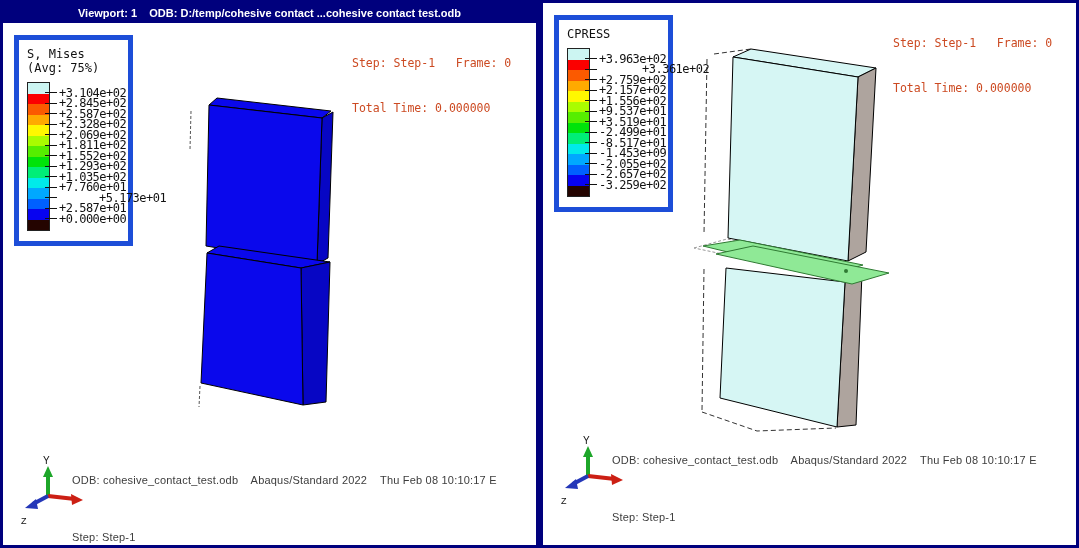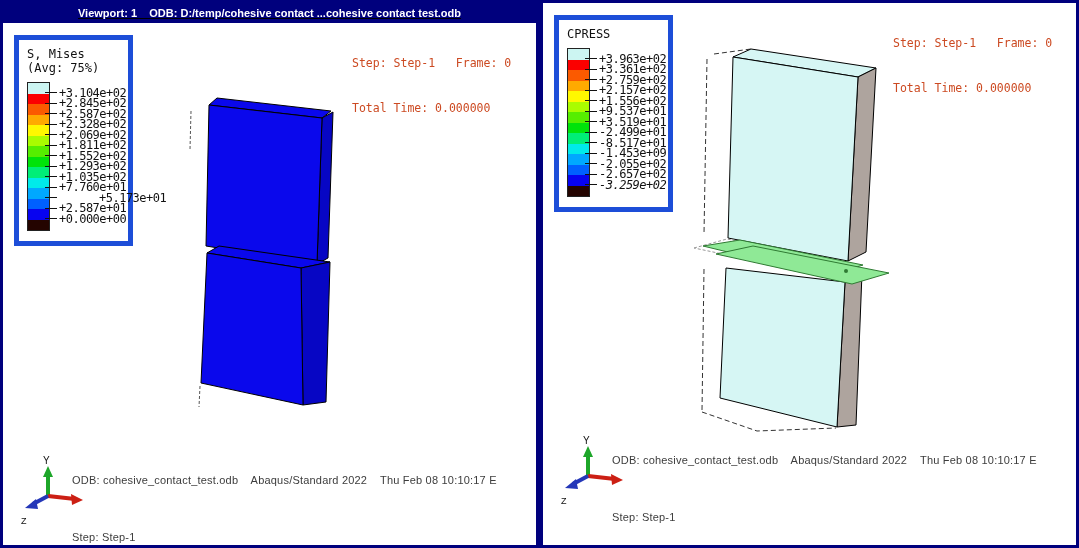--- a/index.html
+++ b/index.html
@@ -33,21 +33,21 @@
          color:var(--annotation_text);white-space:pre;z-index:2;letter-spacing:0.2px;}
   .annot .odb-line{margin-bottom:20px;}
   
   .triad{position:absolute;left:18px;top:423px;z-index:1;}
 </style>
 </head>
 <body>
 
 <div class="app">
 
-  <div class="viewport" style="left:0;text-decoration:underline;">
+  <div class="viewport" style="left:0;">
     <div class="titlebar">
       <span>Viewport: 1    ODB: D:/temp/cohesive contact ...cohesive contact test.odb</span>
     </div>
     <div class="content">
 
       <svg class="model-svg" width="533" height="522" viewBox="3 23 533 522">
 
         <path d="M191,111 L190,150" stroke="#555" stroke-width="1" stroke-dasharray="3,2" fill="none"></path>
         <path d="M200,386 L199,407" stroke="#555" stroke-width="1" stroke-dasharray="3,2" fill="none"></path>
 
@@ -206,21 +206,21 @@
               <div class="swatch" style="background: rgb(0, 168, 255);"></div>
               <div class="swatch" style="background: rgb(0, 96, 255);"></div>
               <div class="swatch" style="background: rgb(7, 3, 240);"></div>
               <div class="swatch" style="background: rgb(36, 4, 0);"></div>
             </div>
           <div class="values">
               <div class="lv" style="top: 4.5px;">
                 <i class="tick"></i>
                 <span>+3.963e+02</span>
               </div>
-              <div class="lv" style="top: 15px;">
+              <div class="lv" style="top: 15px; gap: 43px;">
                 <i class="tick"></i>
                 <span>+3.361e+02</span>
               </div>
               <div class="lv" style="top: 25.5px;">
                 <i class="tick"></i>
                 <span>+2.759e+02</span>
               </div>
               <div class="lv" style="top: 36px;">
                 <i class="tick"></i>
                 <span>+2.157e+02</span>
@@ -250,21 +250,21 @@
                 <span>-1.453e+09</span>
               </div>
               <div class="lv" style="top: 109.5px;">
                 <i class="tick"></i>
                 <span>-2.055e+02</span>
               </div>
               <div class="lv" style="top: 120px;">
                 <i class="tick"></i>
                 <span>-2.657e+02</span>
               </div>
-              <div class="lv" style="top: 130.5px; font-style: italic;">
+              <div class="lv" style="top: 130.5px;">
                 <i class="tick"></i>
                 <span>-3.259e+02</span>
               </div>
             </div>
         </div>
       </div>
 
       <div class="stepinfo" style="left:350px;">
         <div>Step: Step-1   Frame: 0</div>
         <div>Total Time: 0.000000</div>

